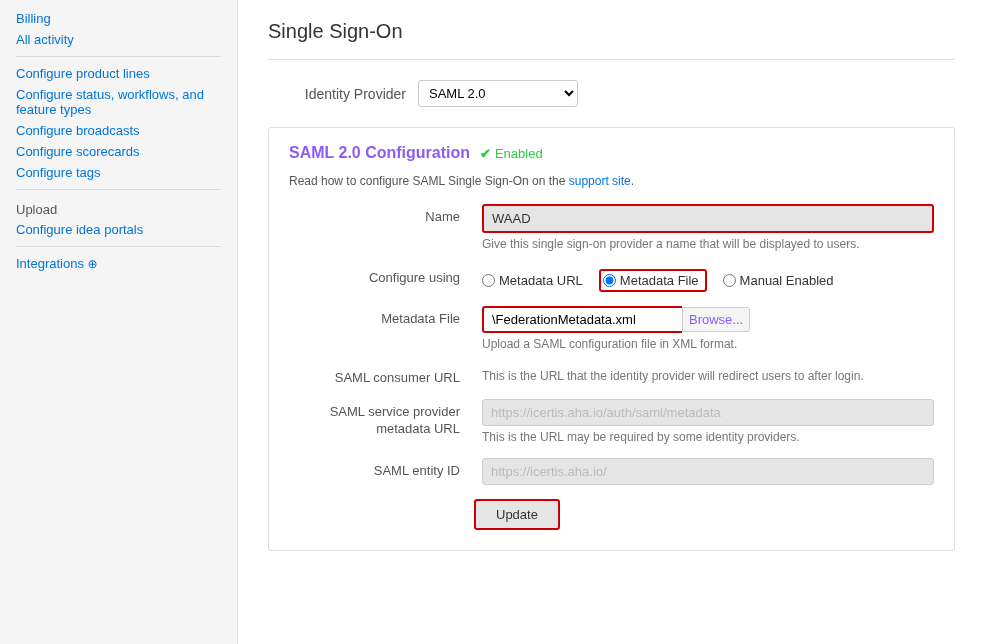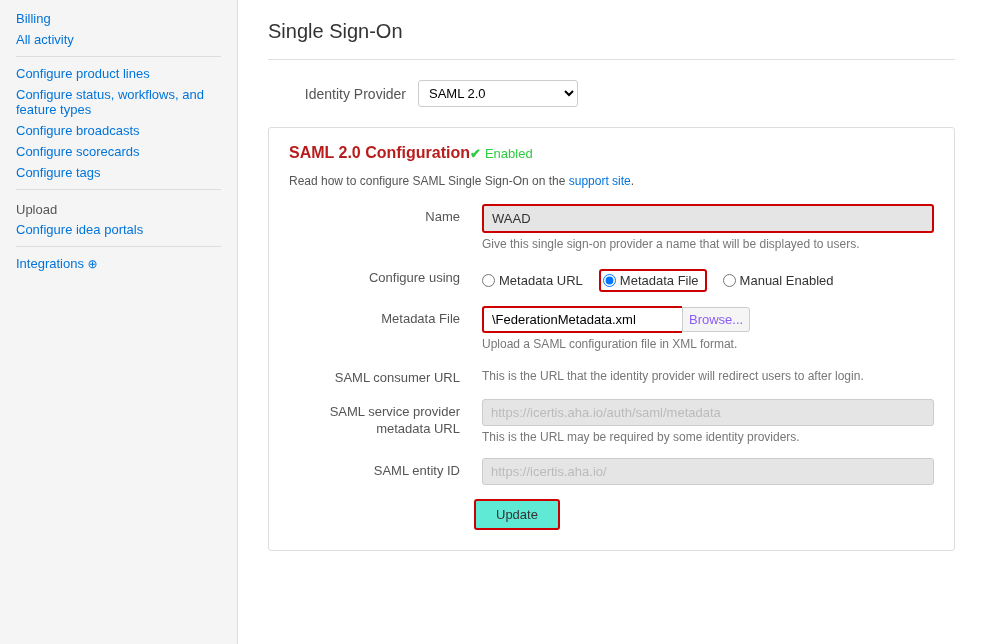--- a/index.html
+++ b/index.html
@@ -80,21 +80,22 @@
       background: #fff;
     }
     .saml-config-header {
       display: flex;
       align-items: center;
       margin-bottom: 12px;
     }
     .saml-config-title {
       font-size: 16px;
       font-weight: bold;
-      color: #b91c1c;
+      color: #8b5cf6;
+      margin-right: 10px;
     }
     .enabled-badge {
       color: #2ecc40;
       font-size: 13px;
       display: flex;
       align-items: center;
       gap: 4px;
     }
     .check-icon {
       color: #2ecc40;
@@ -204,21 +205,21 @@
 
     
     .update-btn-row {
       display: flex;
       align-items: center;
       margin-top: 6px;
       padding-left: 185px;
     }
     .update-btn {
       padding: 6px 20px;
-      background: #5eead4;
+      background: #e5e5e5;
       border: 2px solid #cc0000;
       border-radius: 3px;
       font-size: 13px;
       color: #333;
       cursor: pointer;
       font-weight: normal;
     }
   </style>
 </head>
 <body>

